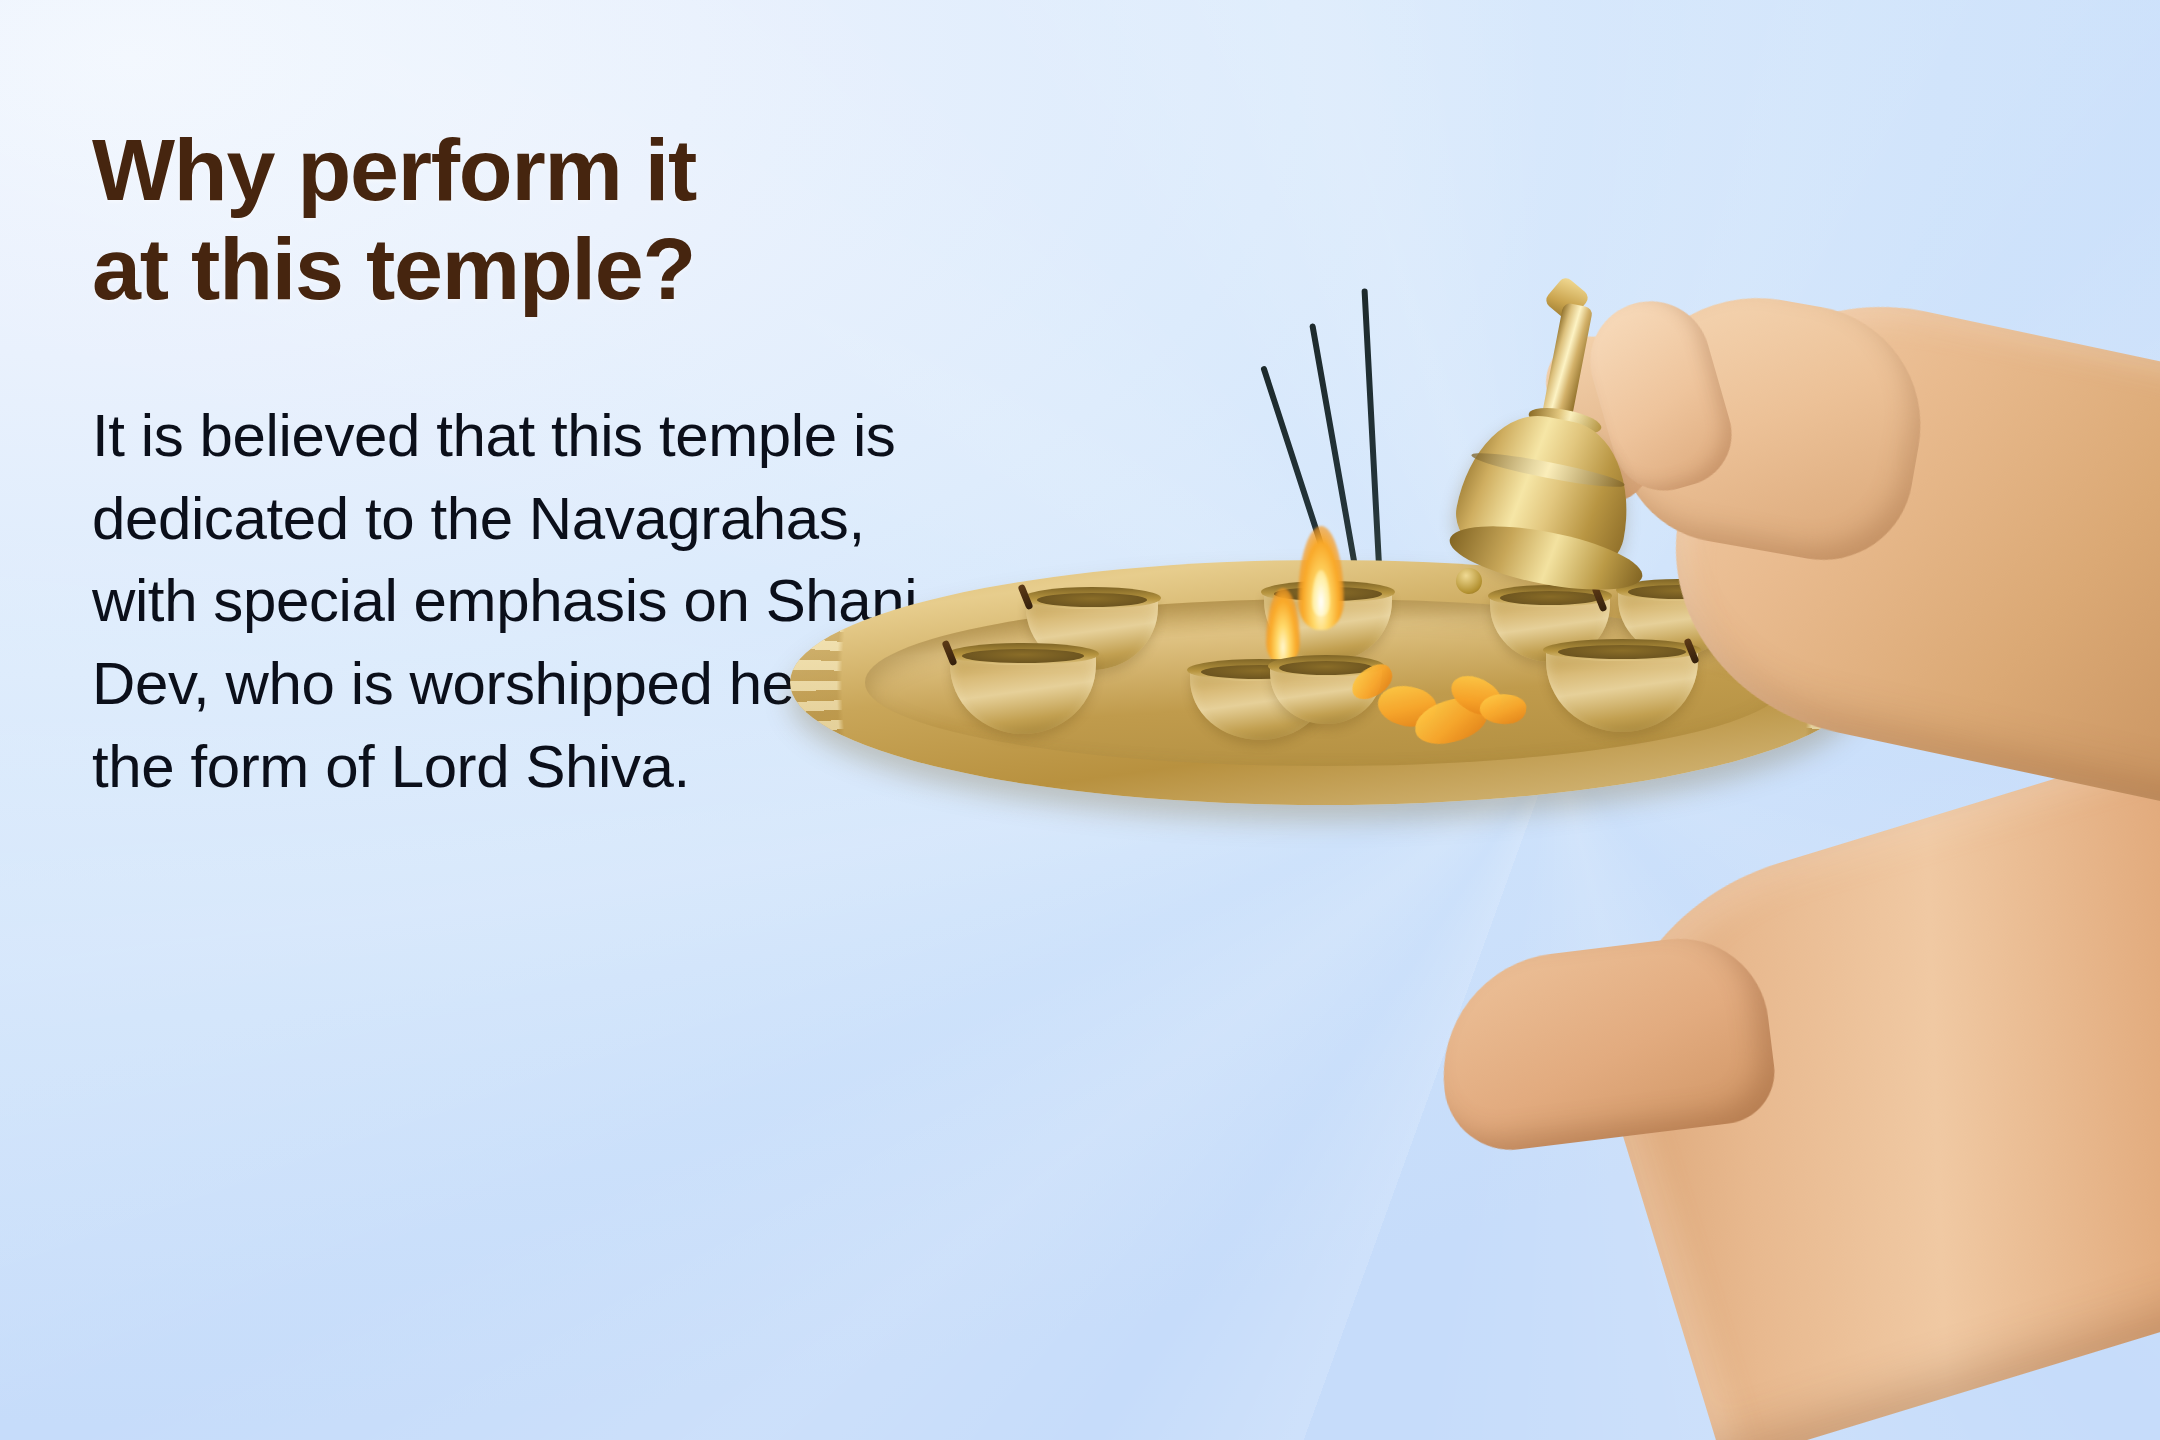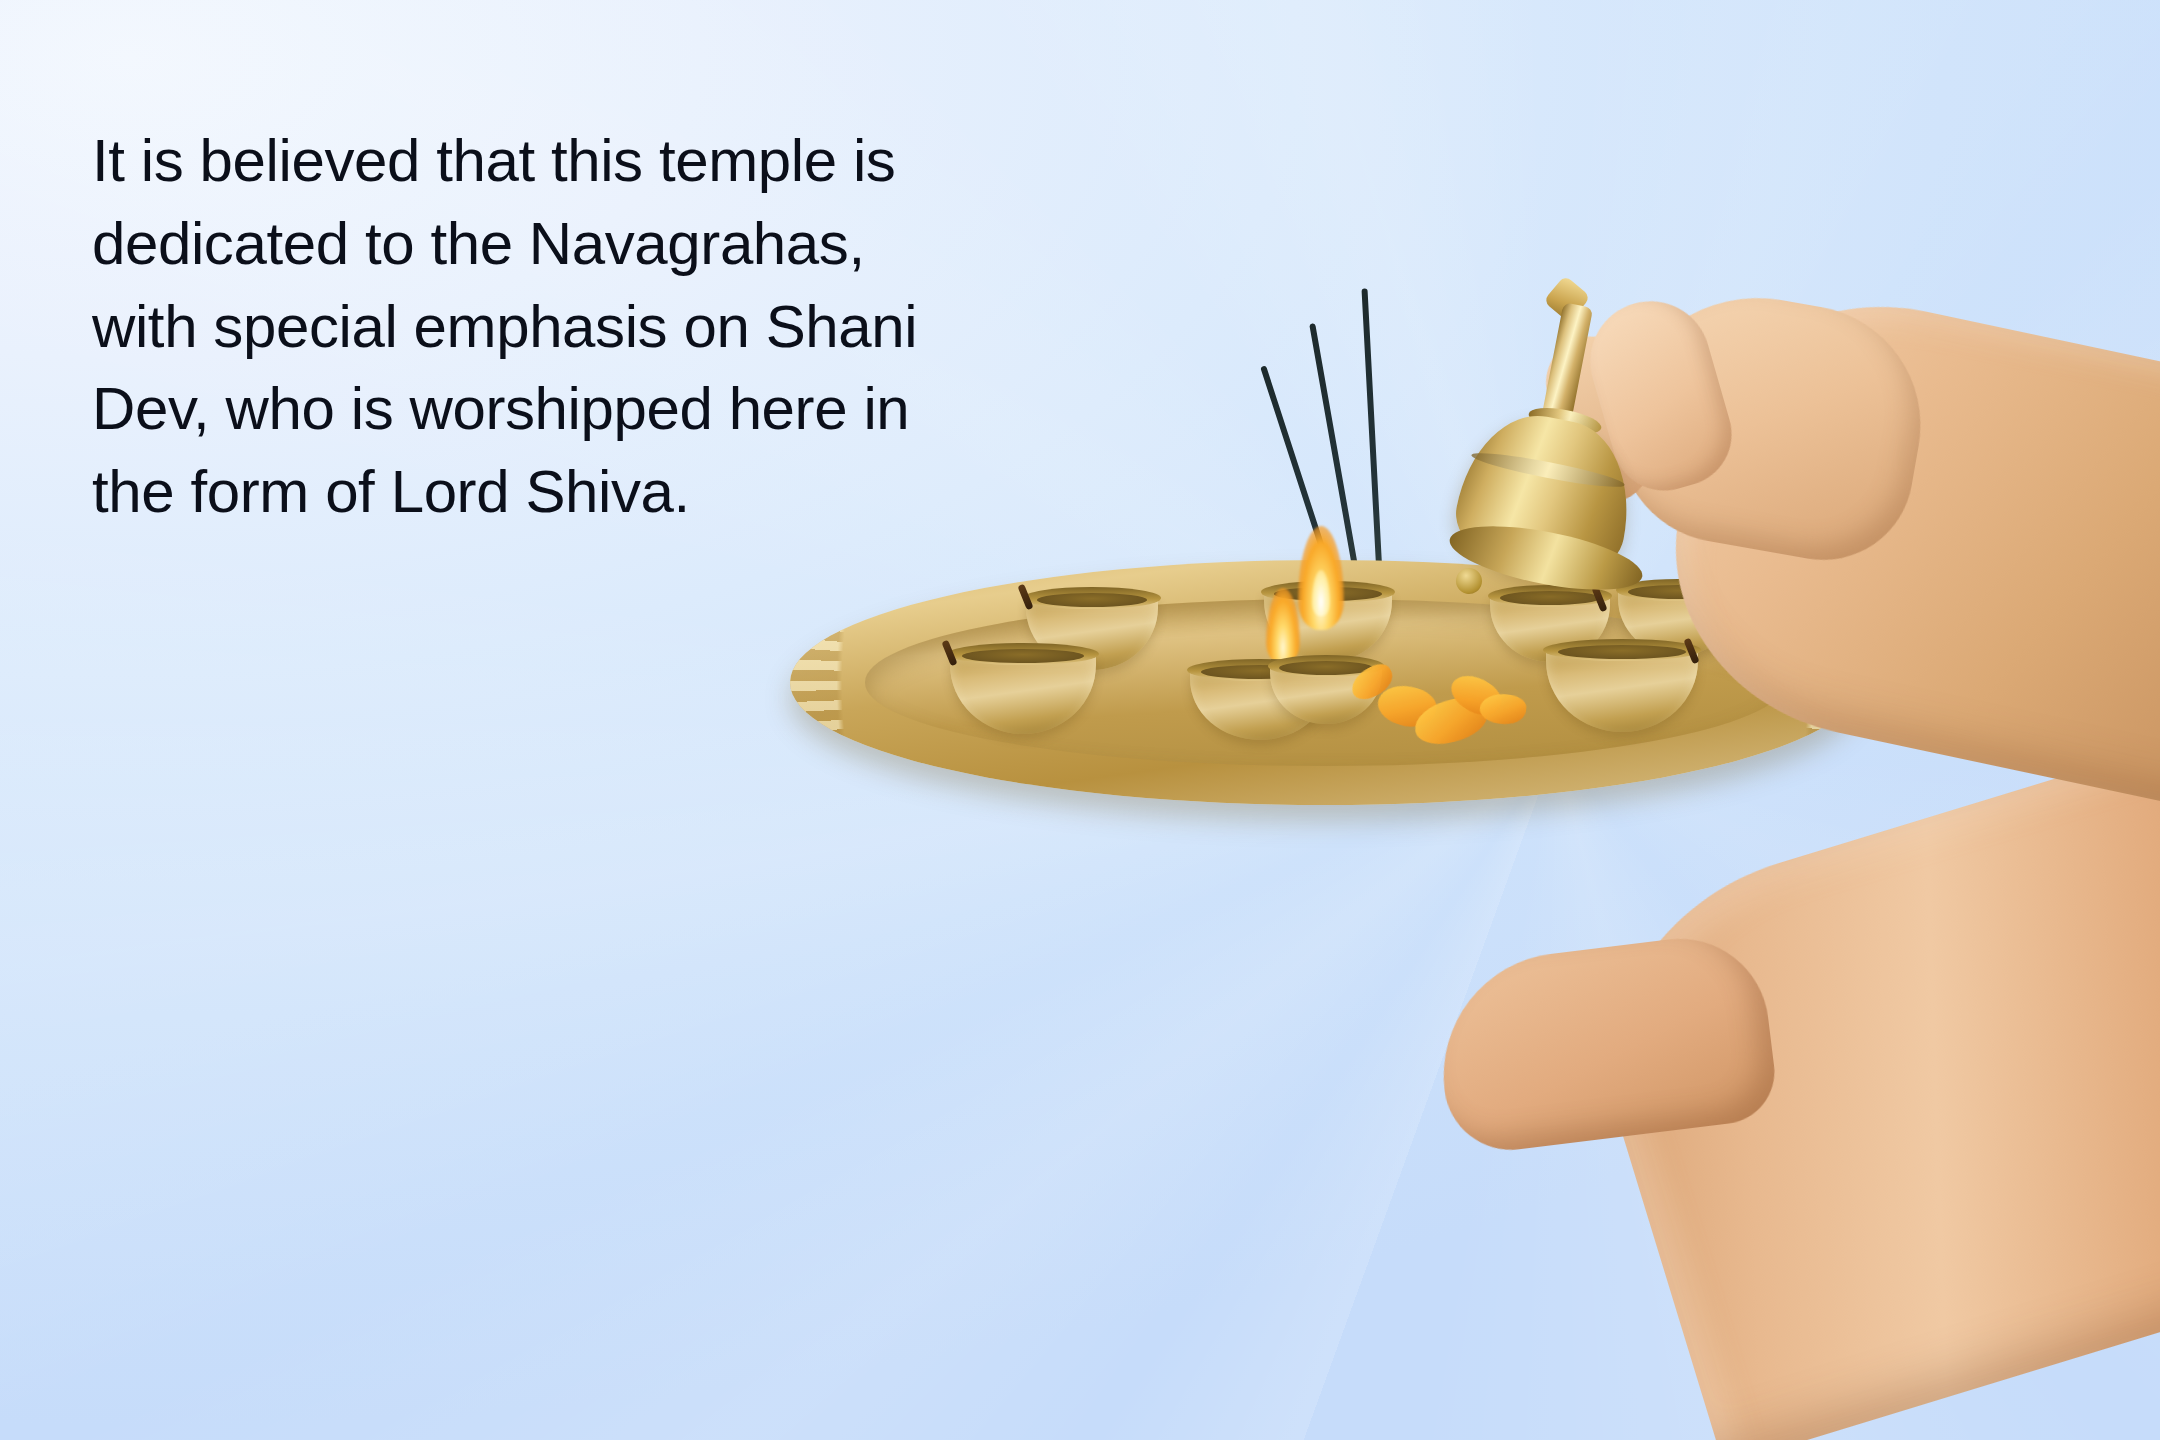--- a/index.html
+++ b/index.html
@@ -215,20 +215,22 @@
   }
 </style>
 </head>
 <body>
 
 <div id="bg">
   <div id="bg-rays"></div>
 </div>
 
 <div id="text-col">
+  <h1 id="page-title">Why perform it
+at this temple?</h1>
   <p id="body-paragraph">It is believed that this temple is dedicated to the Navagrahas, with special emphasis on Shani Dev, who is worshipped here in the form of Lord Shiva.</p>
 </div>
 
 <div id="photo">
 
   <div class="arm-lower"></div>
   <div class="palm-lower"></div>
 
   <div class="stick" style="left:322px;bottom:760px;height:330px;transform:rotate(-18deg);"></div>
   <div class="stick" style="left:332px;bottom:760px;height:362px;transform:rotate(-10deg);"></div>

